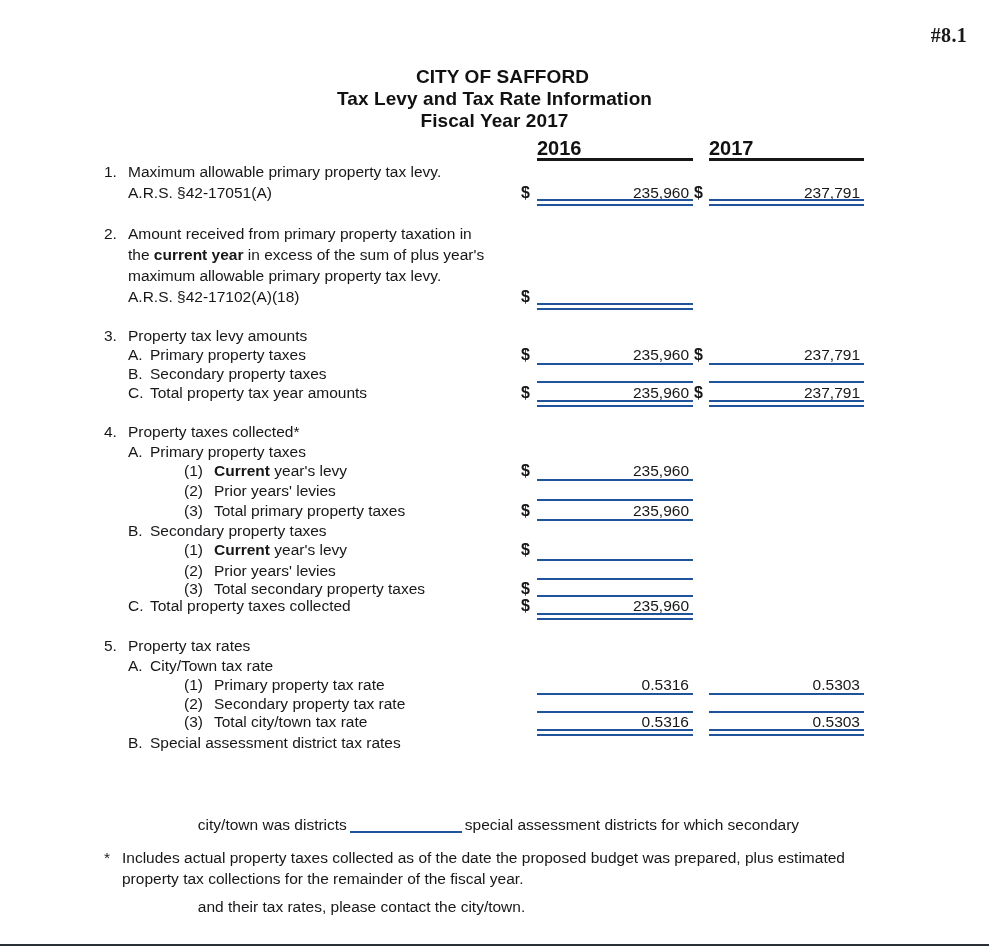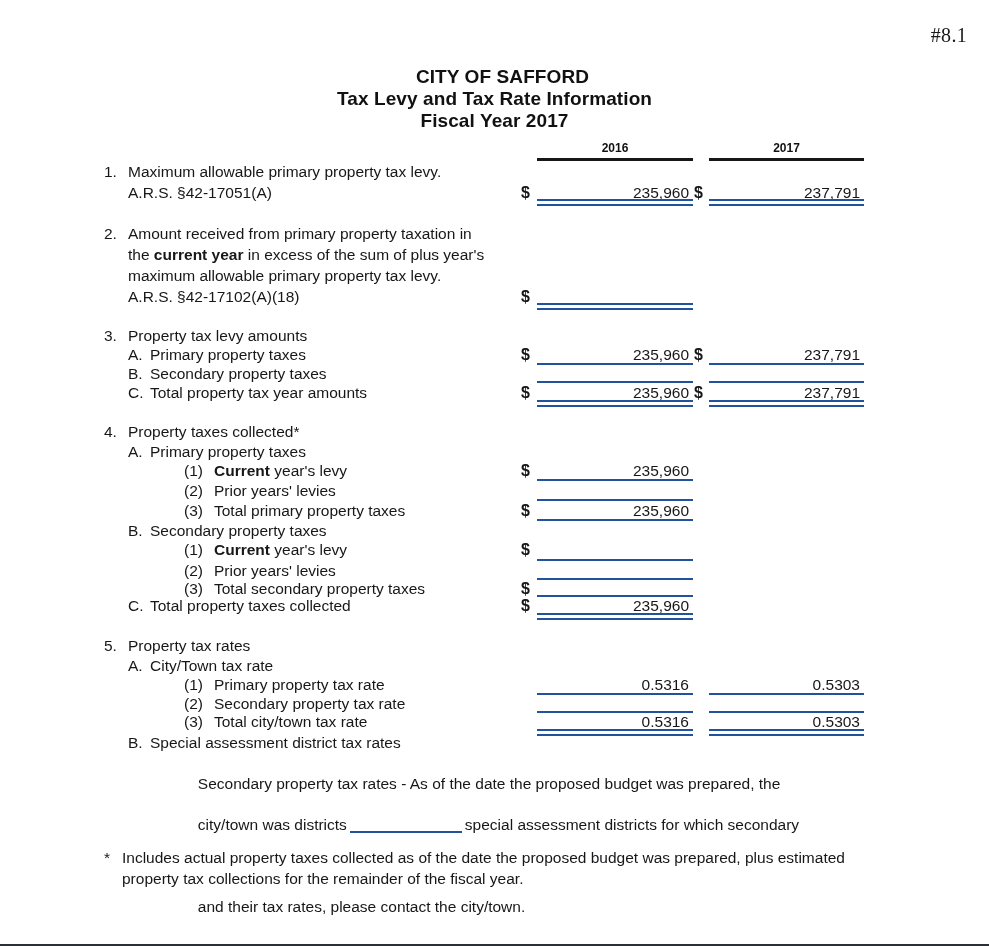--- a/index.html
+++ b/index.html
@@ -22,21 +22,21 @@
     border-bottom: 2px solid #2b2f36;
   }
 
   
   .agenda-tag {
     position: absolute;
     top: 24px;
     right: 22px;
     font-family: "Liberation Serif", serif;
     font-size: 20px;
-    font-weight: 400;
+    font-weight: 700;
     color: #1a1a1a;
     letter-spacing: .3px;
     text-align: center;
   }
   .titles {
     position: absolute;
     top: 66px;
     left: 0;
     width: 989px;
     text-align: center;
@@ -116,23 +116,22 @@
     border-top: 2px solid #20539b;
     border-bottom: 2px solid #20539b;
     height: 3px;
   }
   .rule.blackhead {
     border-top: 3px solid #17171a;
   }
 
   .colhead {
     position: absolute;
-    font-size: 12px;
+    font-size: 20px;
     font-weight: 700;
-    text-align: center;
     line-height: 18px;
     color: #111;
   }
   .colhead.h1 { left: 537px; width: 156px; }
   .colhead.h2 { left: 709px; width: 155px; }
 
   
   .para {
     position: absolute;
     font-size: 15.5px;
@@ -348,21 +347,21 @@
     </div>
     <div class="rule r1 double" style="top:729px"></div>
     <div class="rule r2 double" style="top:729px"></div>
 
     <div class="row" style="top:733px">
       <span class="label alpha">B.</span>
       <span class="label alphatxt">Special assessment district tax rates</span>
     </div>
 
     <div class="para" style="left:172px; top:753px; width:700px;">
-      <span>Secondary property tax rates - As of the date the proposed budget was prepared, the</span><br>
+      <br>
       <span>city/town was districts</span><span class="inline-blank"></span><span>special assessment districts for which secondary</span><br>
       <br>
       <span>and their tax rates, please contact the city/town.</span>
     </div>
 
   </div>
 
   <div class="footnote">
     <span class="star">*</span>
     <span class="ftext">Includes actual property taxes collected as of the date the proposed budget was prepared, plus estimated property tax collections for the remainder of the fiscal year.</span>

